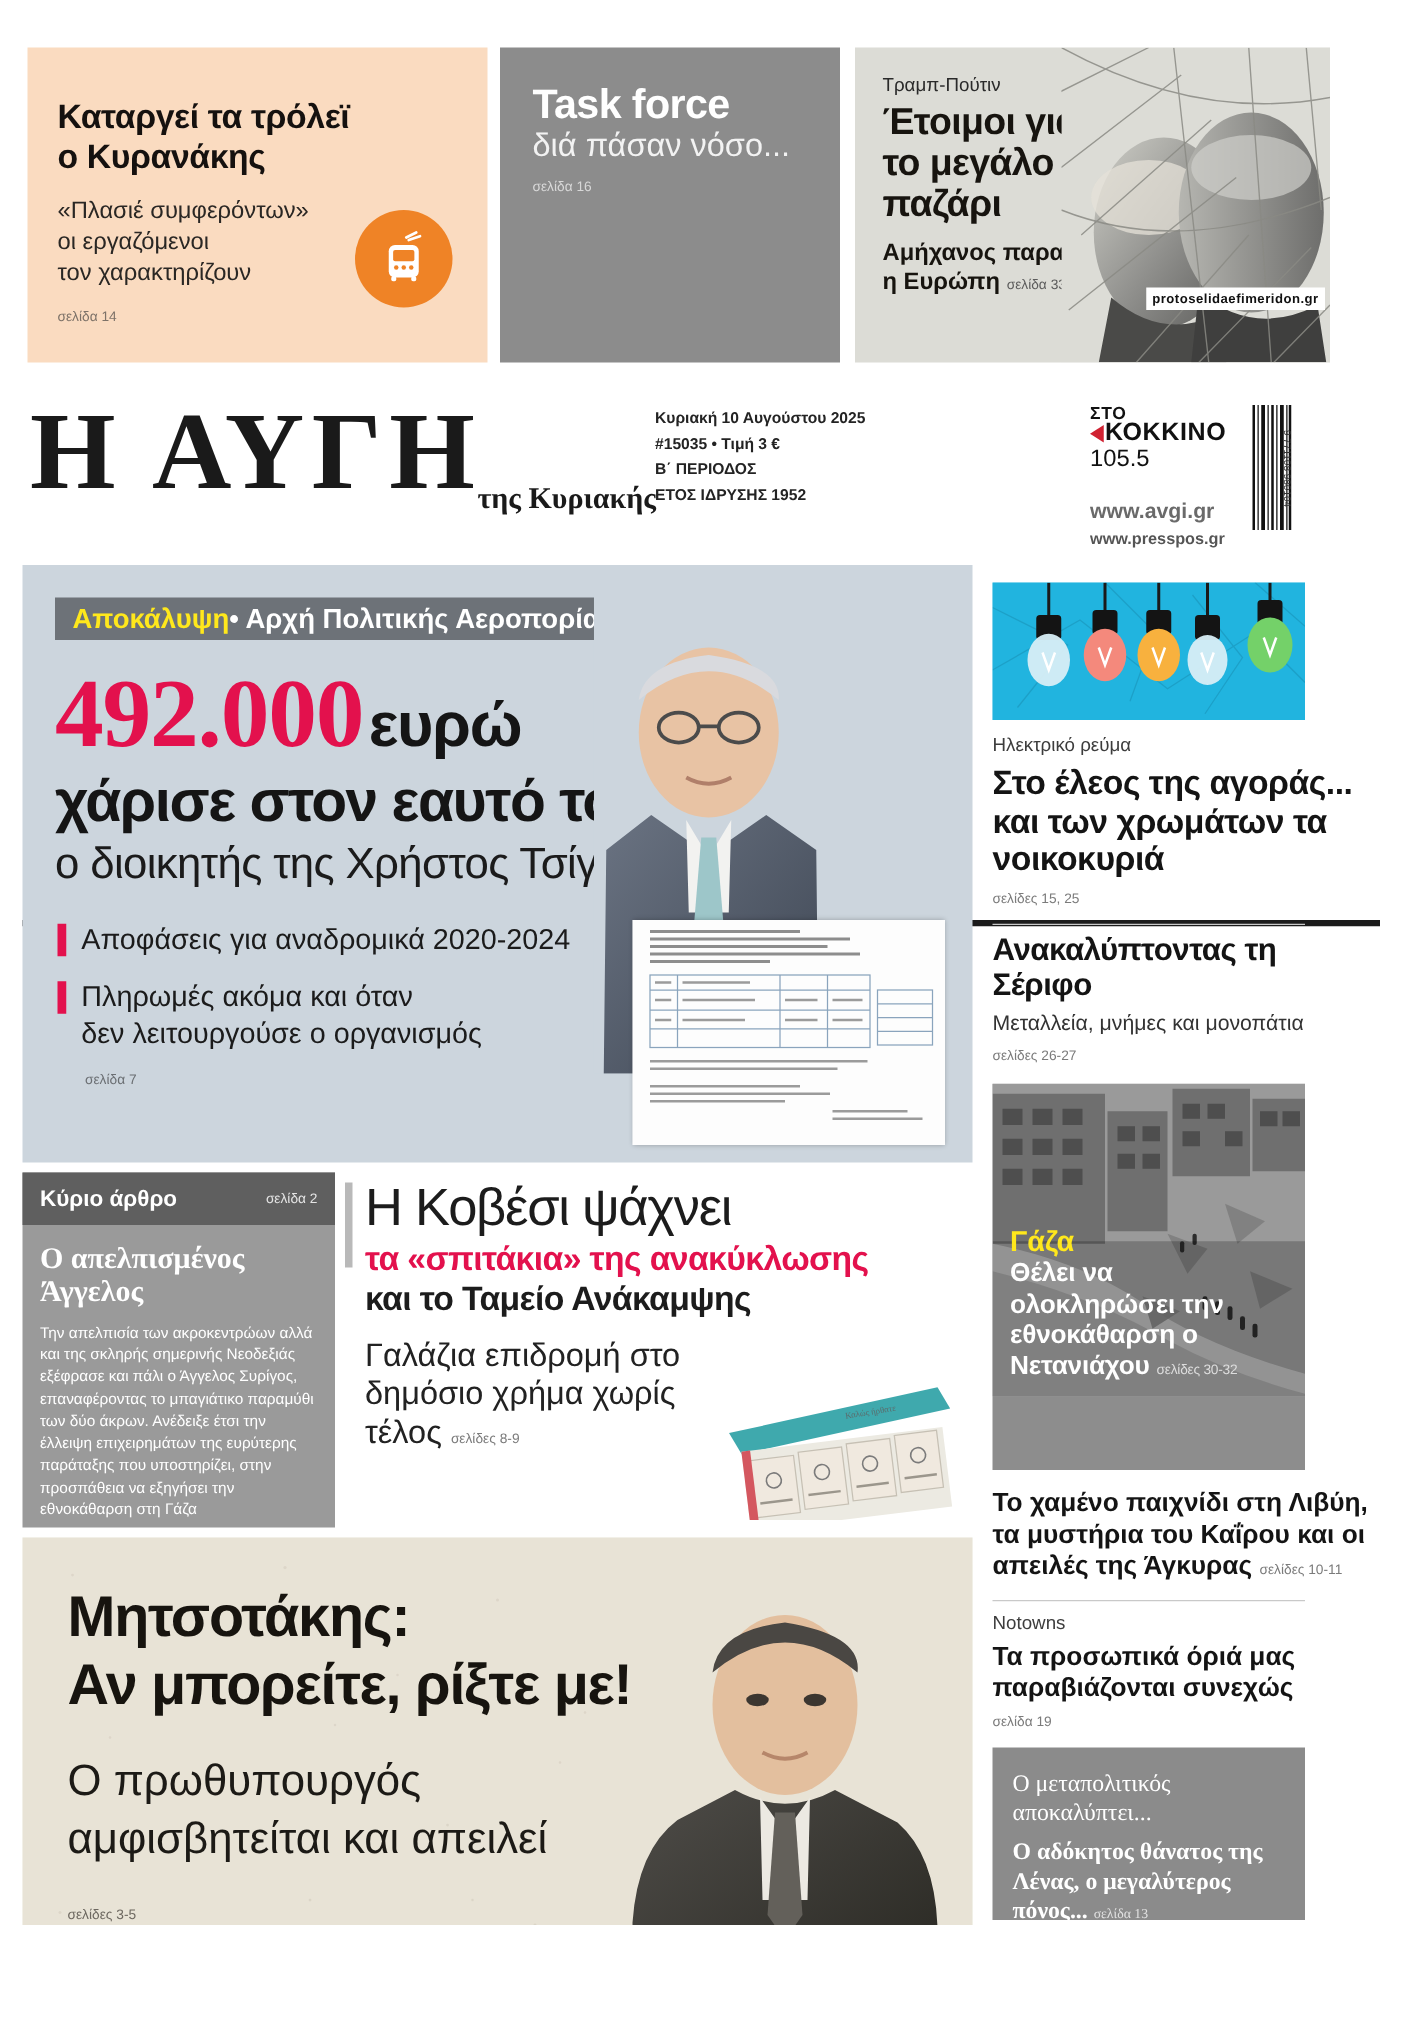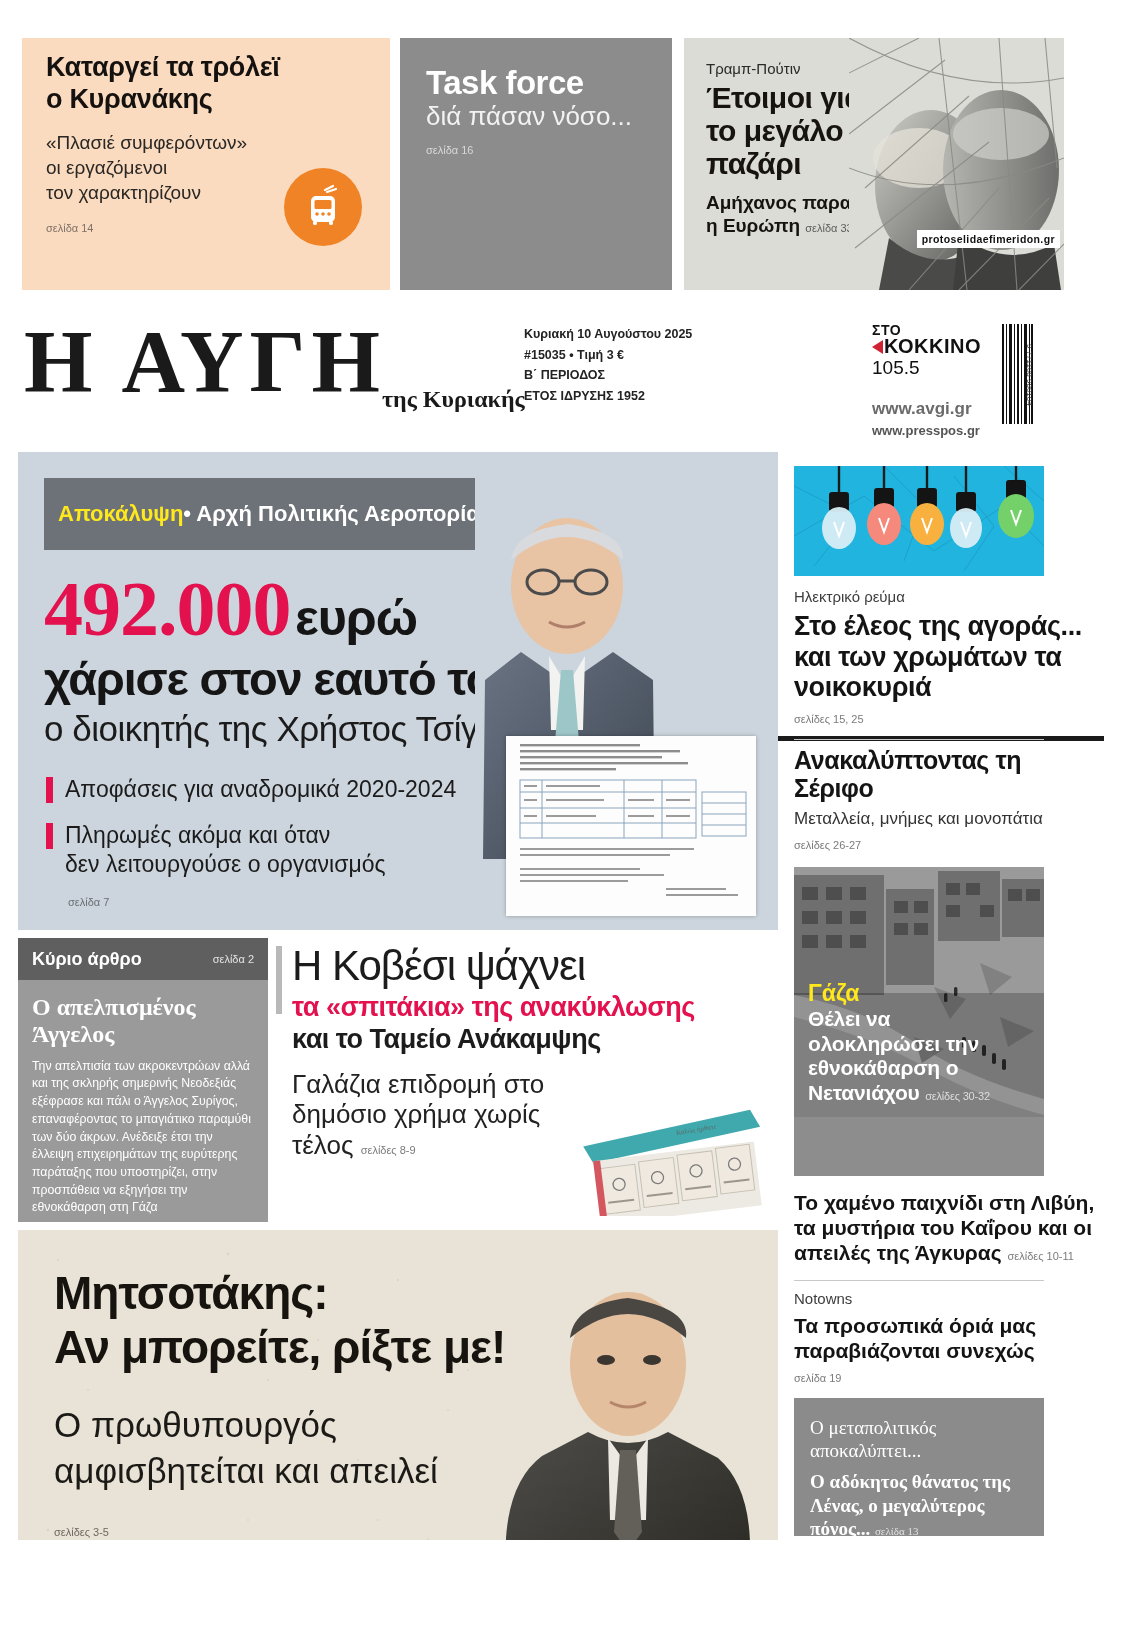--- a/index.html
+++ b/index.html
@@ -8,21 +8,21 @@
     background: #ffffff;
     font-family: "Liberation Sans", sans-serif;
     overflow: hidden;
   }
   .page { position: relative; width: 1122px; height: 1634px; background:#fff; }
 
   
   .teaser-strip { position:absolute; left:0; top:0; width:1122px; height:290px; display:flex; }
   .teaser { position:relative; overflow:hidden; }
 
-  .teaser-trolley { width:368px; height:252px; margin:38px 0 0 22px; background:#fadbc0; padding:14px 24px 0 24px; }
+  .teaser-trolley { width:368px; height:252px; margin:38px 0 0 22px; background:#fadbc0; padding:40px 24px 0 24px; }
   .t1-title { font-size:27px; font-weight:bold; line-height:1.18; color:#15110f; letter-spacing:-0.3px; }
   .t1-sub { margin-top:14px; font-size:19px; line-height:1.33; color:#2a2724; font-weight:400; }
   .t1-page { margin-top:16px; font-size:11px; color:#7d7268; }
   .trolley-badge {
     position:absolute; right:28px; bottom:44px; width:78px; height:78px;
     border-radius:50%; background:#ef8326; display:flex; align-items:center; justify-content:center;
   }
 
   .teaser-task { width:272px; height:252px; margin:38px 0 0 10px; background:#8c8c8c; padding:28px 0 0 26px; color:#fff; }
   .t2-title { font-size:33px; font-weight:bold; line-height:1.0; letter-spacing:-0.5px; }
@@ -61,21 +61,21 @@
   .sk-tri { width:0;height:0;border-top:7px solid transparent;border-bottom:7px solid transparent;border-right:11px solid #d02232; margin-right:1px; }
   .sk-freq { font-size:19px; font-weight:400; color:#111; margin-top:-1px; }
   .sk-url1 { margin-top:20px; font-size:17px; font-weight:bold; color:#6a6a6a; }
   .sk-url2 { margin-top:4px; font-size:13px; font-weight:bold; color:#555; }
   .barcode { position:absolute; left:1000px; top:24px; width:34px; height:100px; }
   .bc-num { position:absolute; left:1034px; top:44px; font-size:8px; color:#333; transform:rotate(90deg); transform-origin:left top; white-space:nowrap;}
   .mast-rule { position:absolute; left:18px; top:436px; width:1086px; height:5px; background:#1b1b1b; }
 
   
   .lead { position:absolute; left:18px; top:452px; width:760px; height:478px; background:#ccd5dd; overflow:hidden; }
-  .lead-badge { margin:26px 0 0 26px; display:inline-flex; align-items:center; background:#6d7278; padding:23px 14px; }
+  .lead-badge { margin:26px 0 0 26px; display:inline-flex; align-items:center; background:#6d7278; padding:4px 14px; }
   .lead-badge .lb-y { color:#ffe81c; font-size:22px; font-weight:bold; }
   .lead-badge .lb-w { color:#ffffff; font-size:22px; font-weight:bold; }
   .lead-h1 { margin:20px 0 0 26px; line-height:1.0; }
   .lead-num { font-family:"Liberation Serif", serif; font-size:78px; font-weight:bold; color:#e3114d; letter-spacing:-1px; }
   .lead-euro { font-size:50px; font-weight:bold; color:#151515; letter-spacing:-1px; }
   .lead-h2 { margin:6px 0 0 26px; font-size:47px; font-weight:bold; color:#151515; letter-spacing:-1.2px; line-height:1.05; }
   .lead-h3 { margin:6px 0 0 26px; font-size:35px; font-weight:300; color:#1b1b1b; letter-spacing:-0.5px; }
   .lead-bullets { margin:26px 0 0 28px; width:480px; }
   .bullet-row { display:flex; align-items:flex-start; margin-bottom:16px; }
   .bullet-mark { width:7px; height:26px; background:#e3114d; margin-right:12px; flex:none; margin-top:2px; }

